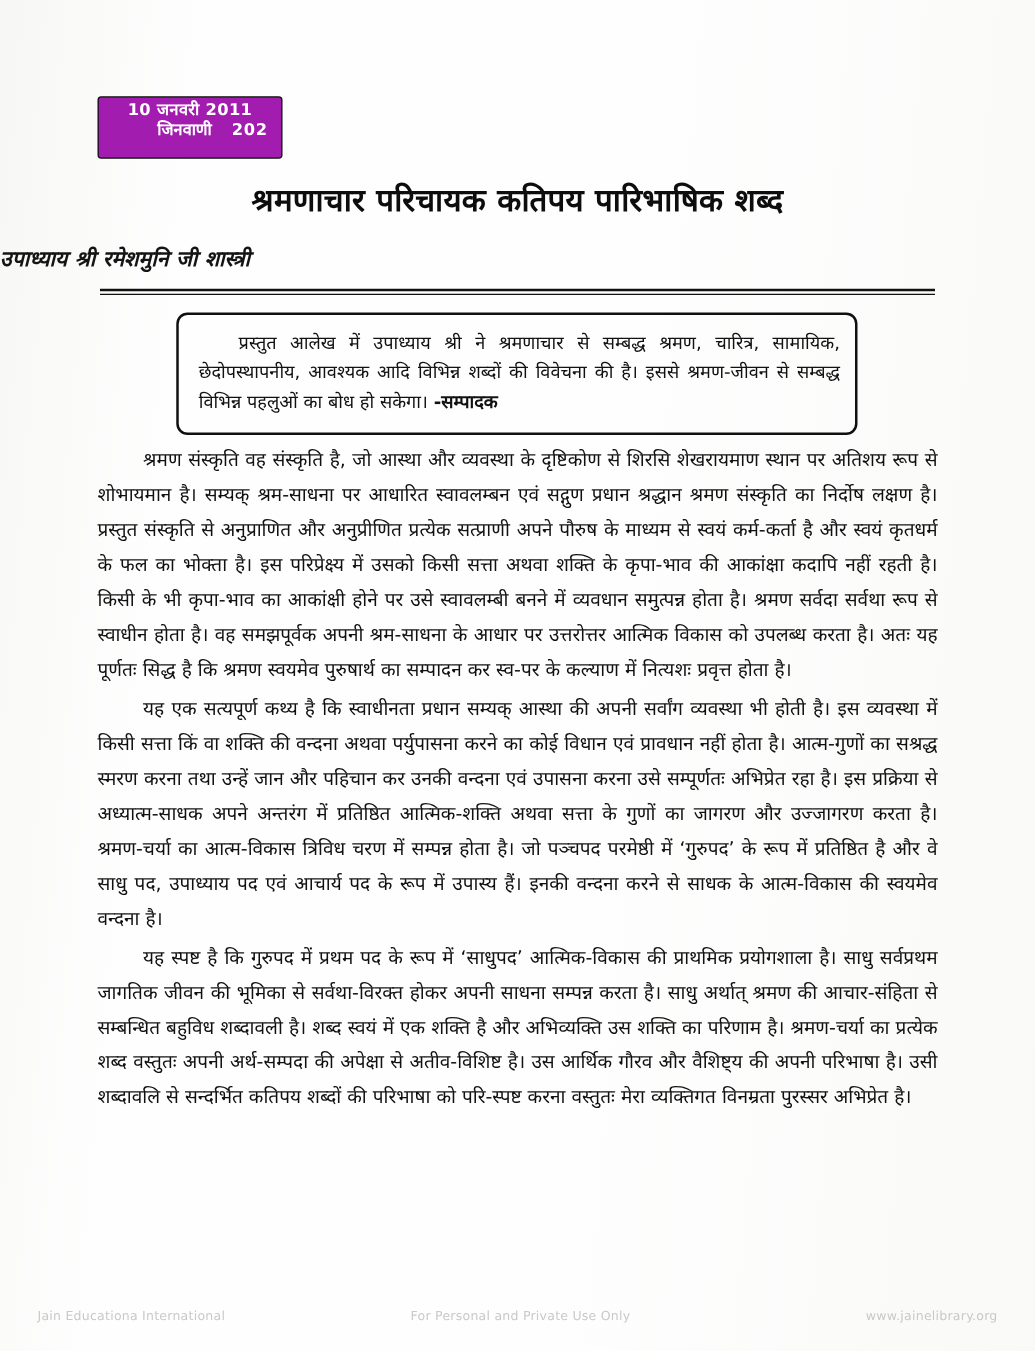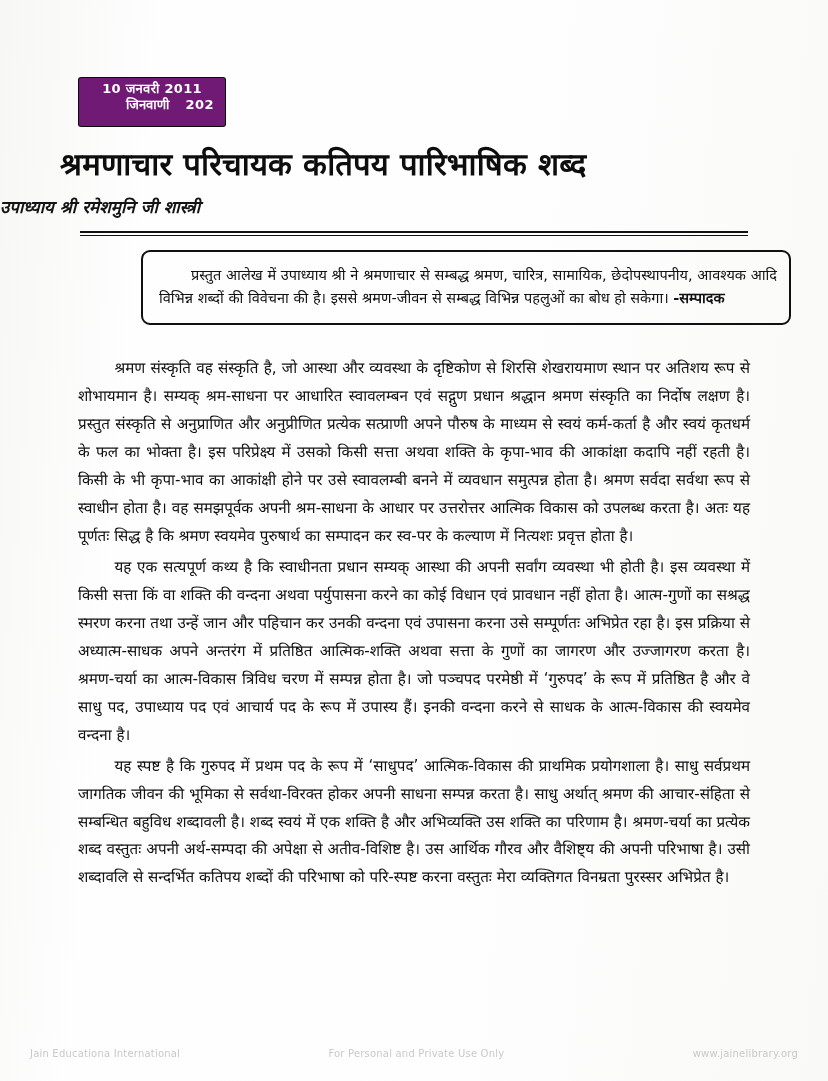--- a/index.html
+++ b/index.html
@@ -28,21 +28,21 @@
     pointer-events: none;
   }
 
   
   .masthead {
     position: absolute;
     left: 79px;
     top: 78px;
     width: 146px;
     height: 48px;
-    background: #701a75;
+    background: #a21caf;
     color: #ffffff;
     border-radius: 2px;
     box-shadow: 0 0 0 1px #0b0b0b;
   }
   .masthead-inner {
     padding: 4px 0 0 0;
     text-align: center;
     line-height: 1.15;
   }
   .masthead-date {
@@ -62,22 +62,23 @@
     margin-left: 16px;
     letter-spacing: 0.5px;
   }
 
   
   .title {
     position: absolute;
     left: 0;
     right: 0;
     top: 142px;
-    font-family: "DejaVu Sans", "Liberation Sans", sans-serif;
-    font-size: 31px;
+    text-align: center;
+    font-family: "DejaVu Sans", "Liberation Sans", sans-serif;
+    font-size: 25px;
     font-weight: bold;
     letter-spacing: 0.2px;
     color: #0d0d0d;
     padding: 0 60px;
   }
 
   .byline {
     position: absolute;
     left: 0;
     right: 0;
@@ -105,21 +106,21 @@
     background: #111111;
   }
   .rule-double::before { top: 0; height: 2px; }
   .rule-double::after  { top: 4px; height: 1px; }
 
   
   .abstract-box {
     position: absolute;
     left: 141px;
     top: 250px;
-    width: 650px;
+    width: 545px;
     box-sizing: border-box;
     border: 2.5px solid #101010;
     border-radius: 9px;
     padding: 12px 12px 12px 16px;
   }
   .abstract-text {
     font-family: "DejaVu Sans", "Liberation Sans", sans-serif;
     font-size: 14.5px;
     line-height: 1.62;
     text-align: justify;

